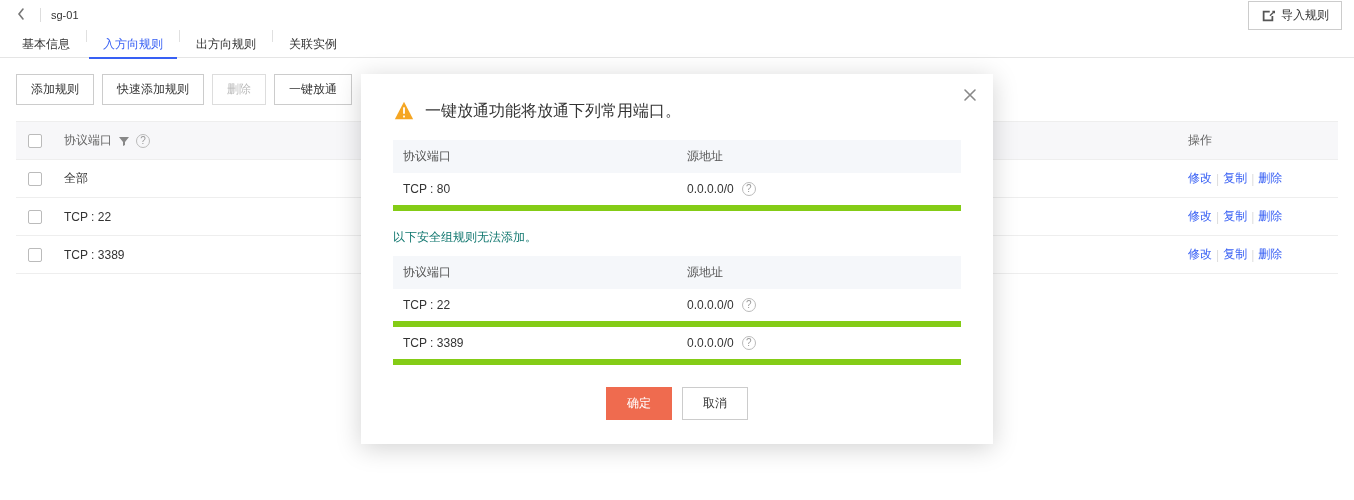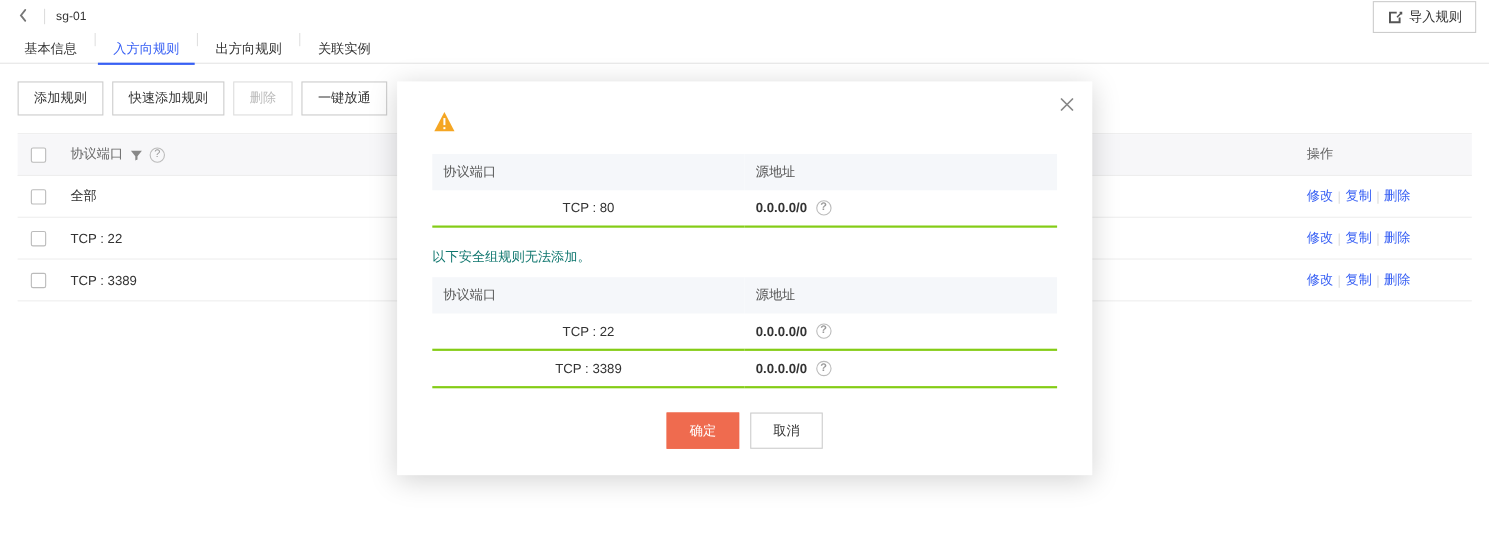--- a/index.html
+++ b/index.html
@@ -42,22 +42,22 @@
 
 
 .overlay { position:absolute; inset:0; display:flex; align-items:flex-start; justify-content:center; }
 .modal { background:#fff; width:632px; margin-top:74px; box-shadow:0 4px 24px rgba(0,0,0,0.18); padding: 26px 32px 24px; position:relative; }
 .modal-close { position:absolute; top:14px; right:16px; color:#888; cursor:pointer; }
 .modal-title-row { display:flex; align-items:center; gap:10px; margin-bottom:18px; }
 .warn-icon { width:22px; height:22px; }
 .modal-title { font-size:16px; font-weight:500; }
 .modal-table { width:100%; border-collapse:collapse; margin-bottom:18px; }
 .modal-table th { background:#f5f7fa; text-align:left; font-weight:500; color:#555; padding:8px 10px; font-size:12px; }
-.modal-table td { padding:9px 10px; border-bottom:2px solid #84cc16; font-size:12px;text-align:center; }
-.src-cell { display:flex; align-items:center; gap:8px;font-weight:bold; }
+.modal-table td { padding:9px 10px; border-bottom:6px solid #84cc16; font-size:12px; }
+.src-cell { display:flex; align-items:center; gap:8px; }
 .modal-note { color:#0f766e; margin:0 0 10px 0; }
 .modal-actions { display:flex; justify-content:center; gap:10px; margin-top:22px; }
 .btn-primary { background:#ef6b4f; color:#fff; border:1px solid #ef6b4f; padding:7px 20px; font-size:12px; cursor:pointer; }
 .btn-secondary { background:#fff; border:1px solid #ccc; padding:7px 20px; font-size:12px; cursor:pointer; color:#333; }
 </style>
 </head>
 <body>
 
 <div class="page-header">
   <span class="back-chevron">
@@ -155,20 +155,21 @@
       <svg width="14" height="14" viewBox="0 0 14 14">
           <path d="M2 2l10 10M12 2L2 12" stroke="#888" stroke-width="1.6" stroke-linecap="round"></path>
         </svg>
     </span>
     <div class="modal-title-row">
       <svg class="warn-icon" viewBox="0 0 24 24">
         <path d="M12 2 L22 21 H2 Z" fill="#f5a623"></path>
         <rect x="11" y="8" width="2" height="7" fill="#fff"></rect>
         <rect x="11" y="17" width="2" height="2" fill="#fff"></rect>
       </svg>
+      <span class="modal-title">一键放通功能将放通下列常用端口。</span>
     </div>
 
     <table class="modal-table">
       <thead>
         <tr>
           <th style="width:50%">协议端口</th>
           <th>源地址</th>
         </tr>
       </thead>
       <tbody id="modal-t1">

